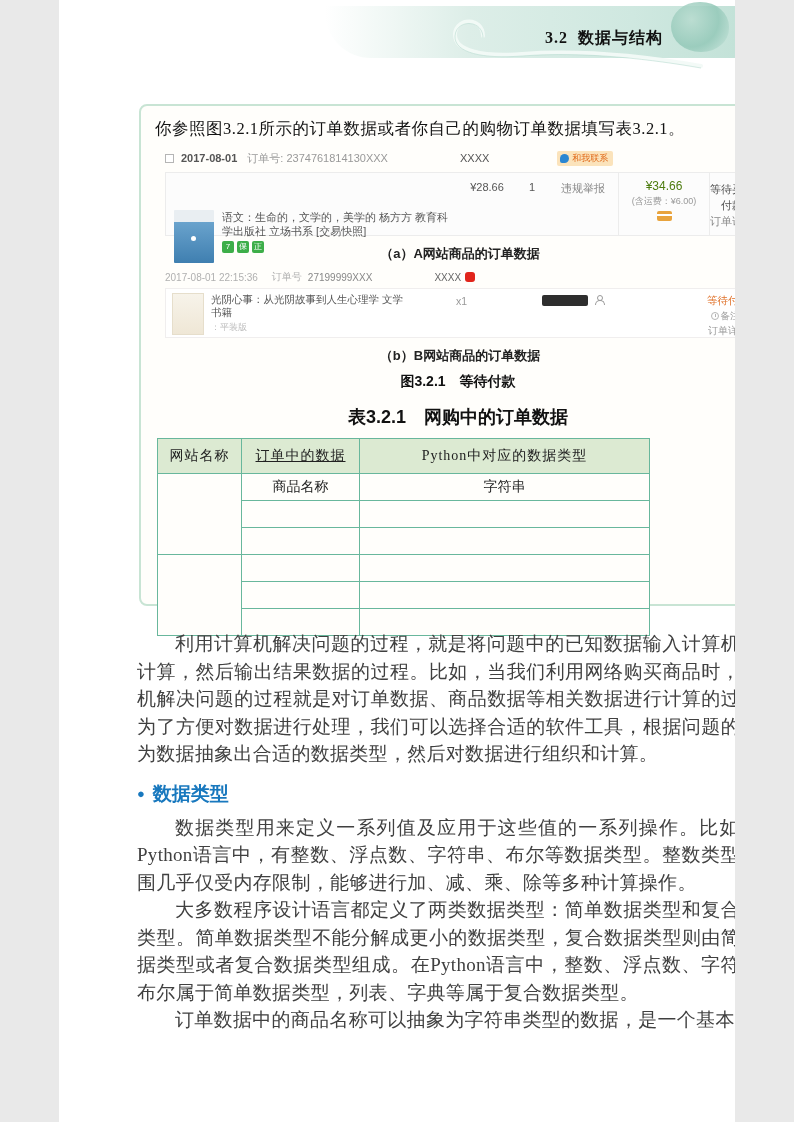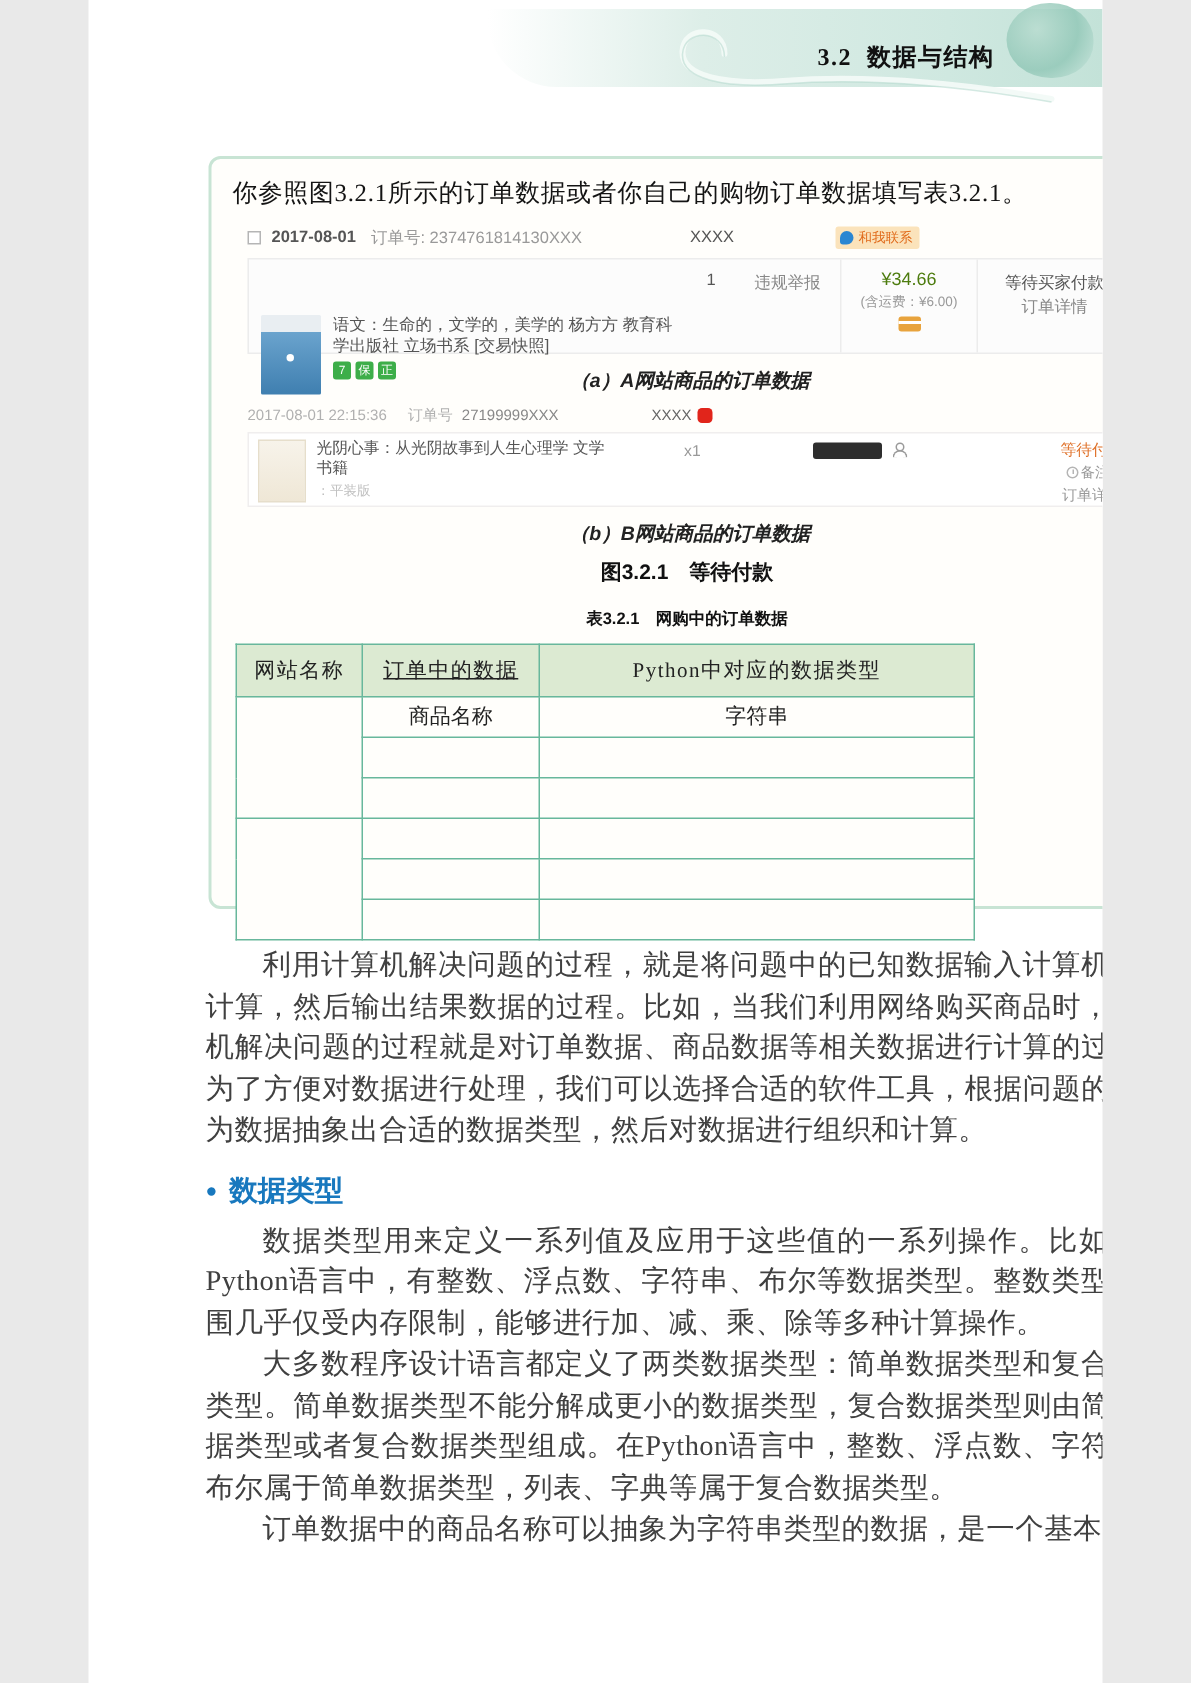--- a/index.html
+++ b/index.html
@@ -70,21 +70,21 @@
   .oa-total .sum { font-weight:normal; font-size:12px; color:#4d7c0f; }
   .oa-total .ship { font-size:9px; color:#999; margin-top:2px; }
   .card-ic { display:inline-block; width:15px; height:10px; margin-top:3px; border-radius:2px;
              background:#e8a33d; position:relative; }
   .card-ic:after { content:""; position:absolute; left:0; right:0; top:3px; height:2px; background:#fff; }
   .oa-status { flex:1; text-align:center; padding-top:8px; line-height:16px; }
   .oa-status .st { color:#555; }
   .oa-status .dt { color:#888; }
 
   .cap { text-align:center; font-family:"Liberation Sans",sans-serif; font-weight:bold;
-         font-size:13px; color:#222; margin-top:9px;font-style:italic; }
+         font-size:13px; color:#222; margin-top:9px; }
 
   
   .ob-head { display:flex; align-items:center; height:16px; font-size:10px; color:#b0b0b0; margin-top:6px; }
   .ob-no-label { margin-left:14px; }
   .ob-no { color:#888; margin-left:6px; }
   .ob-seller { color:#666; margin-left:62px; }
   .jd { width:10px; height:10px; border-radius:3px; background:#e1251b; display:inline-block; margin-left:4px; }
 
   .ob-card { margin-top:3px; display:flex; align-items:stretch; height:50px;
              background:#ffffff; border:1px solid #f0eeee; font-size:10.5px; color:#555;gap:40px; }
@@ -107,21 +107,21 @@
   .ob-status .st { color:#e0732c; }
   .ob-status .rm { color:#999; font-size:9.5px; }
   .clock { display:inline-block; width:8px; height:8px; border:1px solid #b5b5b5; border-radius:50%; position:relative; vertical-align:-1px; margin-right:2px;}
   .clock:after { content:""; position:absolute; left:3px; top:1px; width:1px; height:3px; background:#b5b5b5; }
   .reddot { display:inline-block; width:4px; height:4px; border-radius:50%; background:#e1251b; vertical-align:3px; margin-left:2px; }
   .ob-status .dt { color:#999; font-size:10px; }
 
   .fig-cap { text-align:center; font-family:"Liberation Sans",sans-serif; font-weight:bold;
              font-size:14px; color:#111; margin-top:8px; }
   .tbl-cap { text-align:center; font-family:"Liberation Sans",sans-serif; font-weight:bold;
-             font-size:11px; color:#111; margin-top:14px; }
+             font-size:18px; color:#111; margin-top:14px; }
 
   
   table.fill { border-collapse:collapse; margin-top:9px; margin-left:2px; width:492px;
                table-layout:fixed; }
   table.fill th, table.fill td { border:1.6px solid #68b79c; text-align:center;
                font-family:"Liberation Serif",serif; font-size:14px; color:#222; }
   table.fill th { background:#dcead2; height:35px; font-weight:normal; letter-spacing:1px; }
   table.fill td { height:27px; background:#fffefb; }
   .c1 { width:84px; } .c2 { width:118px;text-decoration:underline; } .c3 { width:290px; }
 
@@ -175,20 +175,21 @@
             </span>
           <div class="oa-info">
             <div class="oa-title">语文：生命的，文学的，美学的 杨方方 教育科学出版社 立场书系 [交易快照]</div>
             <div class="oa-tags">
               <span class="tag">7</span>
               <span class="tag">保</span>
               <span class="tag">正</span>
             </div>
           </div>
         </div>
+        <div class="oa-price">¥28.66</div>
         <div class="oa-qty">1</div>
         <div class="oa-report">违规举报</div>
         <div class="oa-total">
           <div class="sum">¥34.66</div>
           <div class="ship">(含运费：¥6.00)</div>
           <span class="card-ic"></span>
         </div>
         <div class="oa-status">
           <div class="st">等待买家付款</div>
           <div class="dt">订单详情</div>

